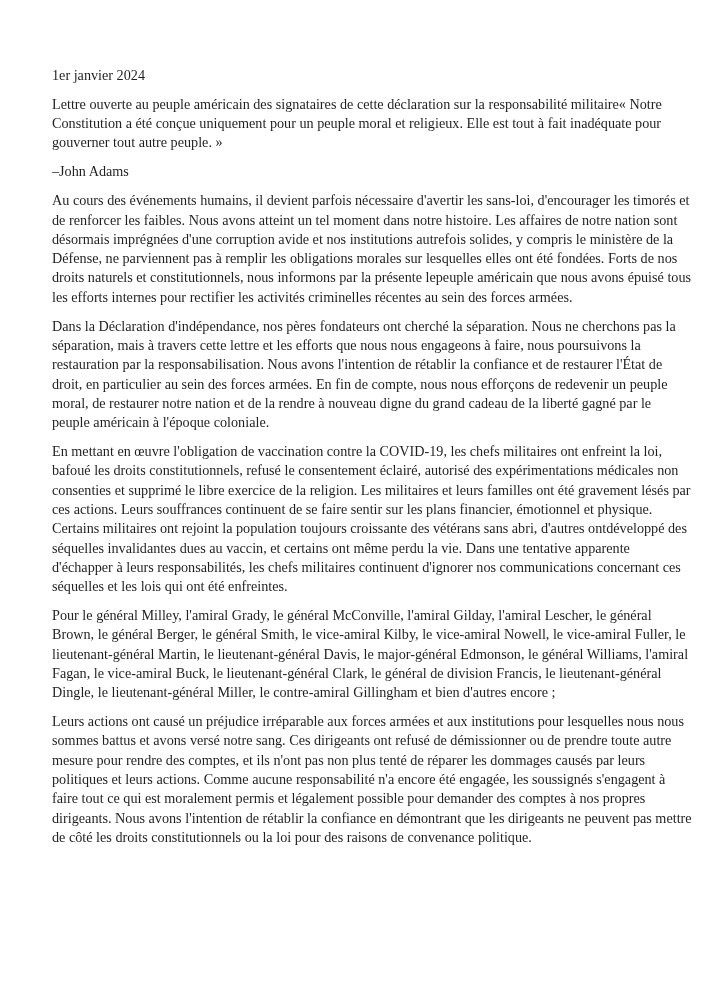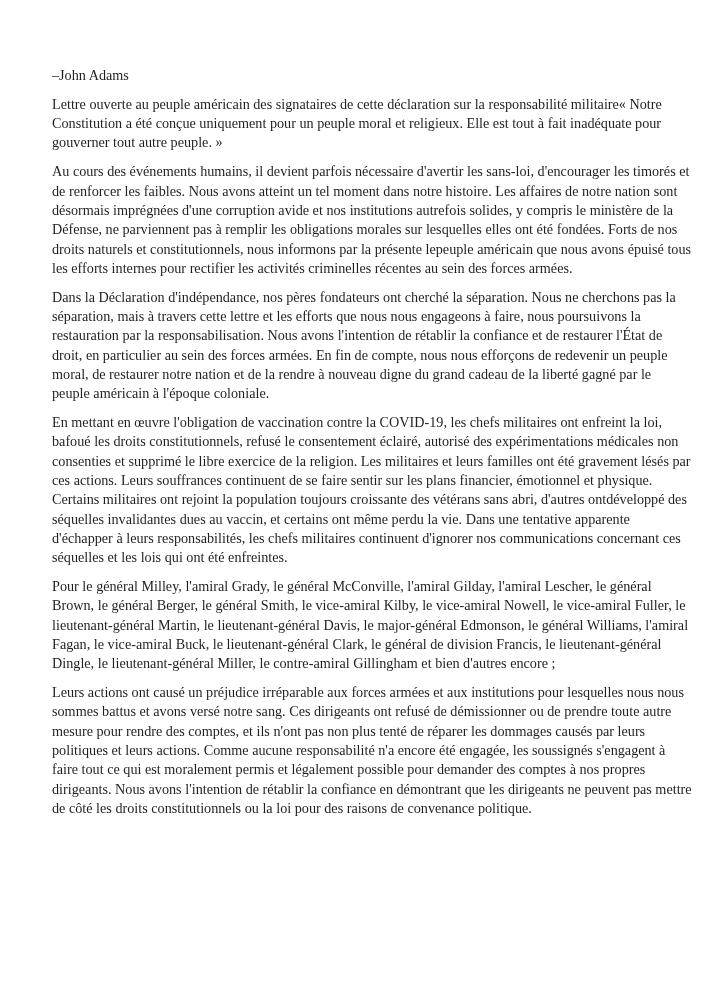--- a/index.html
+++ b/index.html
@@ -8,20 +8,21 @@
     position: absolute; left: 52px; top: 66px; width: 640px;
     font-family: "Liberation Serif", serif; font-size: 14.2px;
     line-height: 19.3px; color: #1f1f1f;
   }
   .page p { margin: 0 0 9.6px 0; }
 </style>
 </head>
 <body>
 
 <div class="page">
+  <p>1er janvier 2024</p>
+  <p>Lettre ouverte au peuple américain des signataires de cette déclaration sur la responsabilité militaire« Notre Constitution a été conçue uniquement pour un peuple moral et religieux. Elle est tout à fait inadéquate pour gouverner tout autre peuple. »</p>
   <p>–John Adams</p>
-  <p>Lettre ouverte au peuple américain des signataires de cette déclaration sur la responsabilité militaire« Notre Constitution a été conçue uniquement pour un peuple moral et religieux. Elle est tout à fait inadéquate pour gouverner tout autre peuple. »</p>
   <p>Au cours des événements humains, il devient parfois nécessaire d'avertir les sans-loi, d'encourager les timorés et de renforcer les faibles. Nous avons atteint un tel moment dans notre histoire. Les affaires de notre nation sont désormais imprégnées d'une corruption avide et nos institutions autrefois solides, y compris le ministère de la Défense, ne parviennent pas à remplir les obligations morales sur lesquelles elles ont été fondées. Forts de nos droits naturels et constitutionnels, nous informons par la présente lepeuple américain que nous avons épuisé tous les efforts internes pour rectifier les activités criminelles récentes au sein des forces armées.</p>
   <p>Dans la Déclaration d'indépendance, nos pères fondateurs ont cherché la séparation. Nous ne cherchons pas la séparation, mais à travers cette lettre et les efforts que nous nous engageons à faire, nous poursuivons la restauration par la responsabilisation. Nous avons l'intention de rétablir la confiance et de restaurer l'État de droit, en particulier au sein des forces armées. En fin de compte, nous nous efforçons de redevenir un peuple moral, de restaurer notre nation et de la rendre à nouveau digne du grand cadeau de la liberté gagné par le peuple américain à l'époque coloniale.</p>
   <p>En mettant en œuvre l'obligation de vaccination contre la COVID-19, les chefs militaires ont enfreint la loi, bafoué les droits constitutionnels, refusé le consentement éclairé, autorisé des expérimentations médicales non consenties et supprimé le libre exercice de la religion. Les militaires et leurs familles ont été gravement lésés par ces actions. Leurs souffrances continuent de se faire sentir sur les plans financier, émotionnel et physique. Certains militaires ont rejoint la population toujours croissante des vétérans sans abri, d'autres ontdéveloppé des séquelles invalidantes dues au vaccin, et certains ont même perdu la vie. Dans une tentative apparente d'échapper à leurs responsabilités, les chefs militaires continuent d'ignorer nos communications concernant ces séquelles et les lois qui ont été enfreintes.</p>
   <p>Pour le général Milley, l'amiral Grady, le général McConville, l'amiral Gilday, l'amiral Lescher, le général Brown, le général Berger, le général Smith, le vice-amiral Kilby, le vice-amiral Nowell, le vice-amiral Fuller, le lieutenant-général Martin, le lieutenant-général Davis, le major-général Edmonson, le général Williams, l'amiral Fagan, le vice-amiral Buck, le lieutenant-général Clark, le général de division Francis, le lieutenant-général Dingle, le lieutenant-général Miller, le contre-amiral Gillingham et bien d'autres encore ;</p>
   <p>Leurs actions ont causé un préjudice irréparable aux forces armées et aux institutions pour lesquelles nous nous sommes battus et avons versé notre sang. Ces dirigeants ont refusé de démissionner ou de prendre toute autre mesure pour rendre des comptes, et ils n'ont pas non plus tenté de réparer les dommages causés par leurs politiques et leurs actions. Comme aucune responsabilité n'a encore été engagée, les soussignés s'engagent à faire tout ce qui est moralement permis et légalement possible pour demander des comptes à nos propres dirigeants. Nous avons l'intention de rétablir la confiance en démontrant que les dirigeants ne peuvent pas mettre de côté les droits constitutionnels ou la loi pour des raisons de convenance politique.</p>
 </div>
 
 </body></html>

